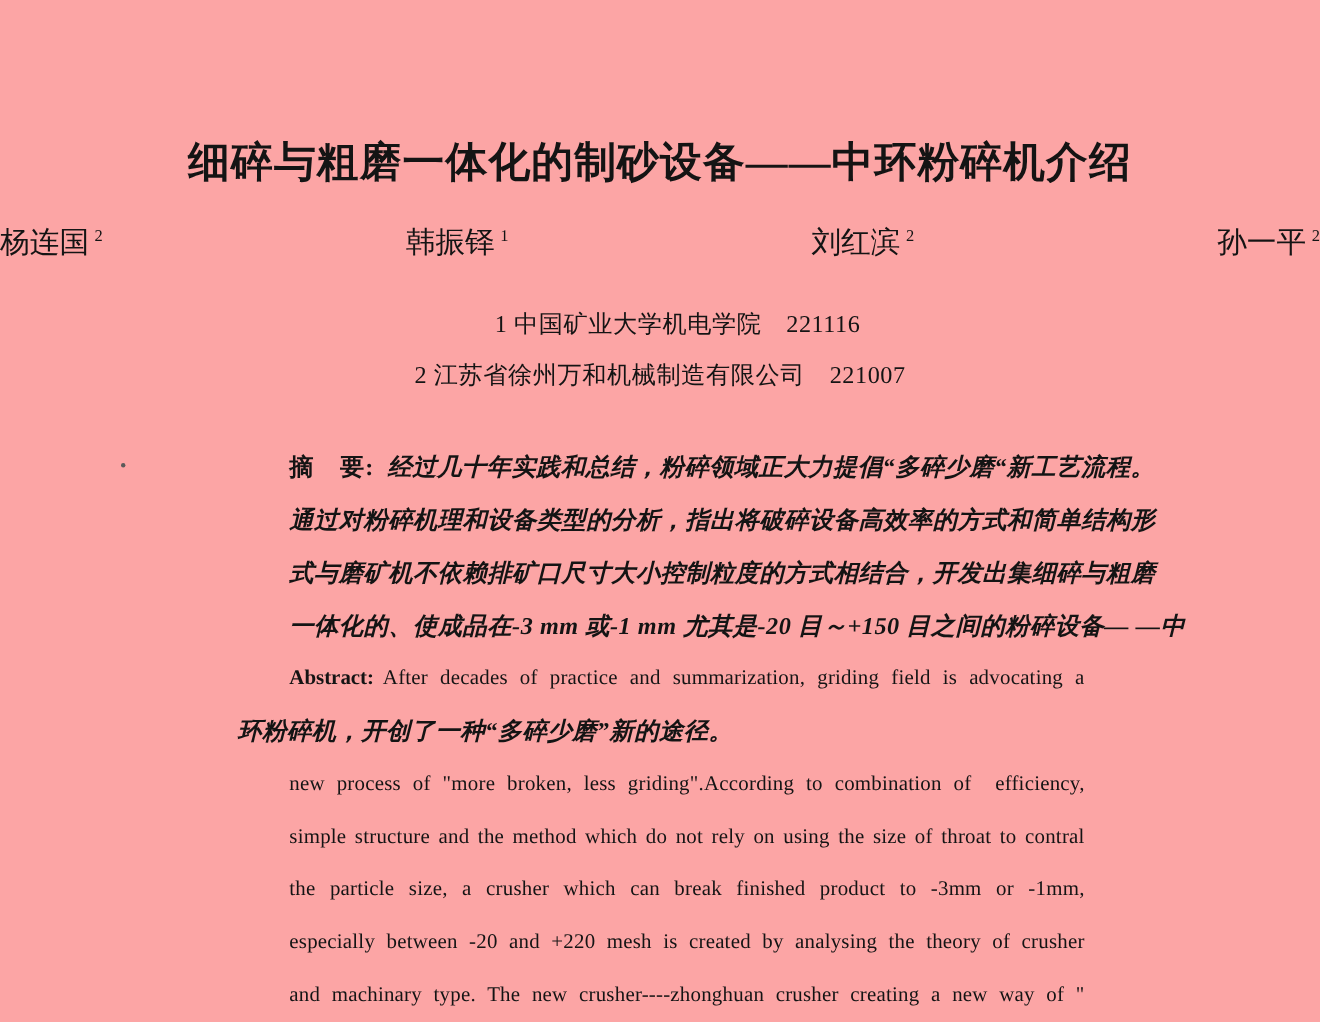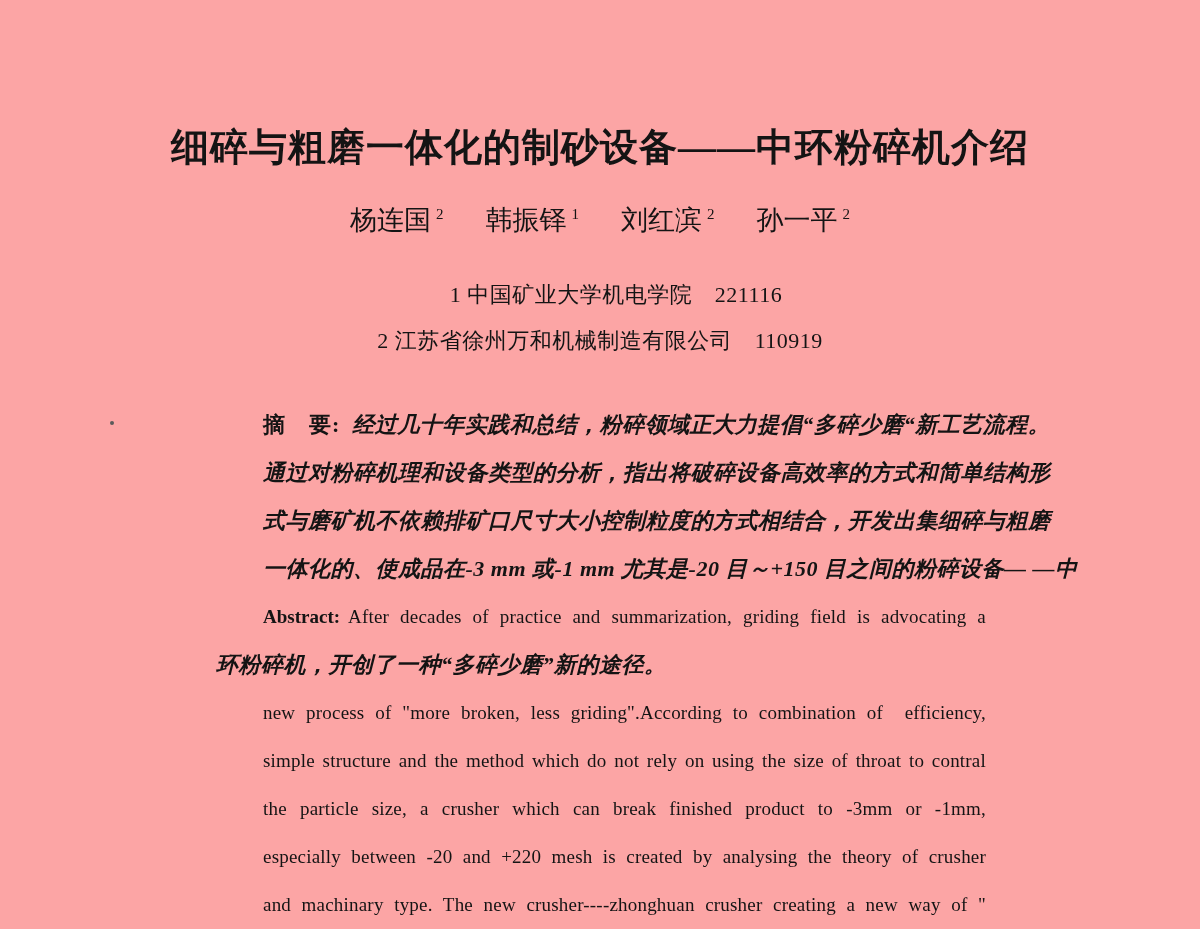--- a/index.html
+++ b/index.html
@@ -24,21 +24,21 @@
     font-weight: bold;
     letter-spacing: 1px;
     white-space: nowrap;
   }
   .authors {
     position: absolute;
     top: 202px;
     left: 0;
     width: 100%;
     display: flex;
-    justify-content: center;
+    justify-content: space-between;
     gap: 42px;
     font-size: 27px;
     white-space: nowrap;
   }
   .author sup {
     font-size: 15px;
     margin-left: 5px;
     vertical-align: super;
   }
   .affil {
@@ -108,21 +108,21 @@
   <h1 class="title">细碎与粗磨一体化的制砂设备——中环粉碎机介绍</h1>
 
   <div class="authors">
     <span class="author"><span>杨连国</span><sup>2</sup></span>
     <span class="author"><span>韩振铎</span><sup>1</sup></span>
     <span class="author"><span>刘红滨</span><sup>2</sup></span>
     <span class="author"><span>孙一平</span><sup>2</sup></span>
   </div>
 
   <div class="affil affil1">1 中国矿业大学机电学院　221116</div>
-  <div class="affil affil2">2 江苏省徐州万和机械制造有限公司　110919</div>
+  <div class="affil affil2">2 江苏省徐州万和机械制造有限公司　221007</div>
 
   <div class="abstract">
 
     <div class="line cn just">
       <b class="abs-label">摘　要:</b><span>经过几十年实践和总结，粉碎领域正大力提倡“多碎少磨“新工艺流程。</span>
     </div>
     <div class="line cn just">通过对粉碎机理和设备类型的分析，指出将破碎设备高效率的方式和简单结构形</div>
     <div class="line cn just">式与磨矿机不依赖排矿口尺寸大小控制粒度的方式相结合，开发出集细碎与粗磨</div>
     <div class="line cn just">一体化的、使成品在-3 mm 或-1 mm 尤其是-20 目～+150 目之间的粉碎设备— —中</div>
     <div class="line en just">

